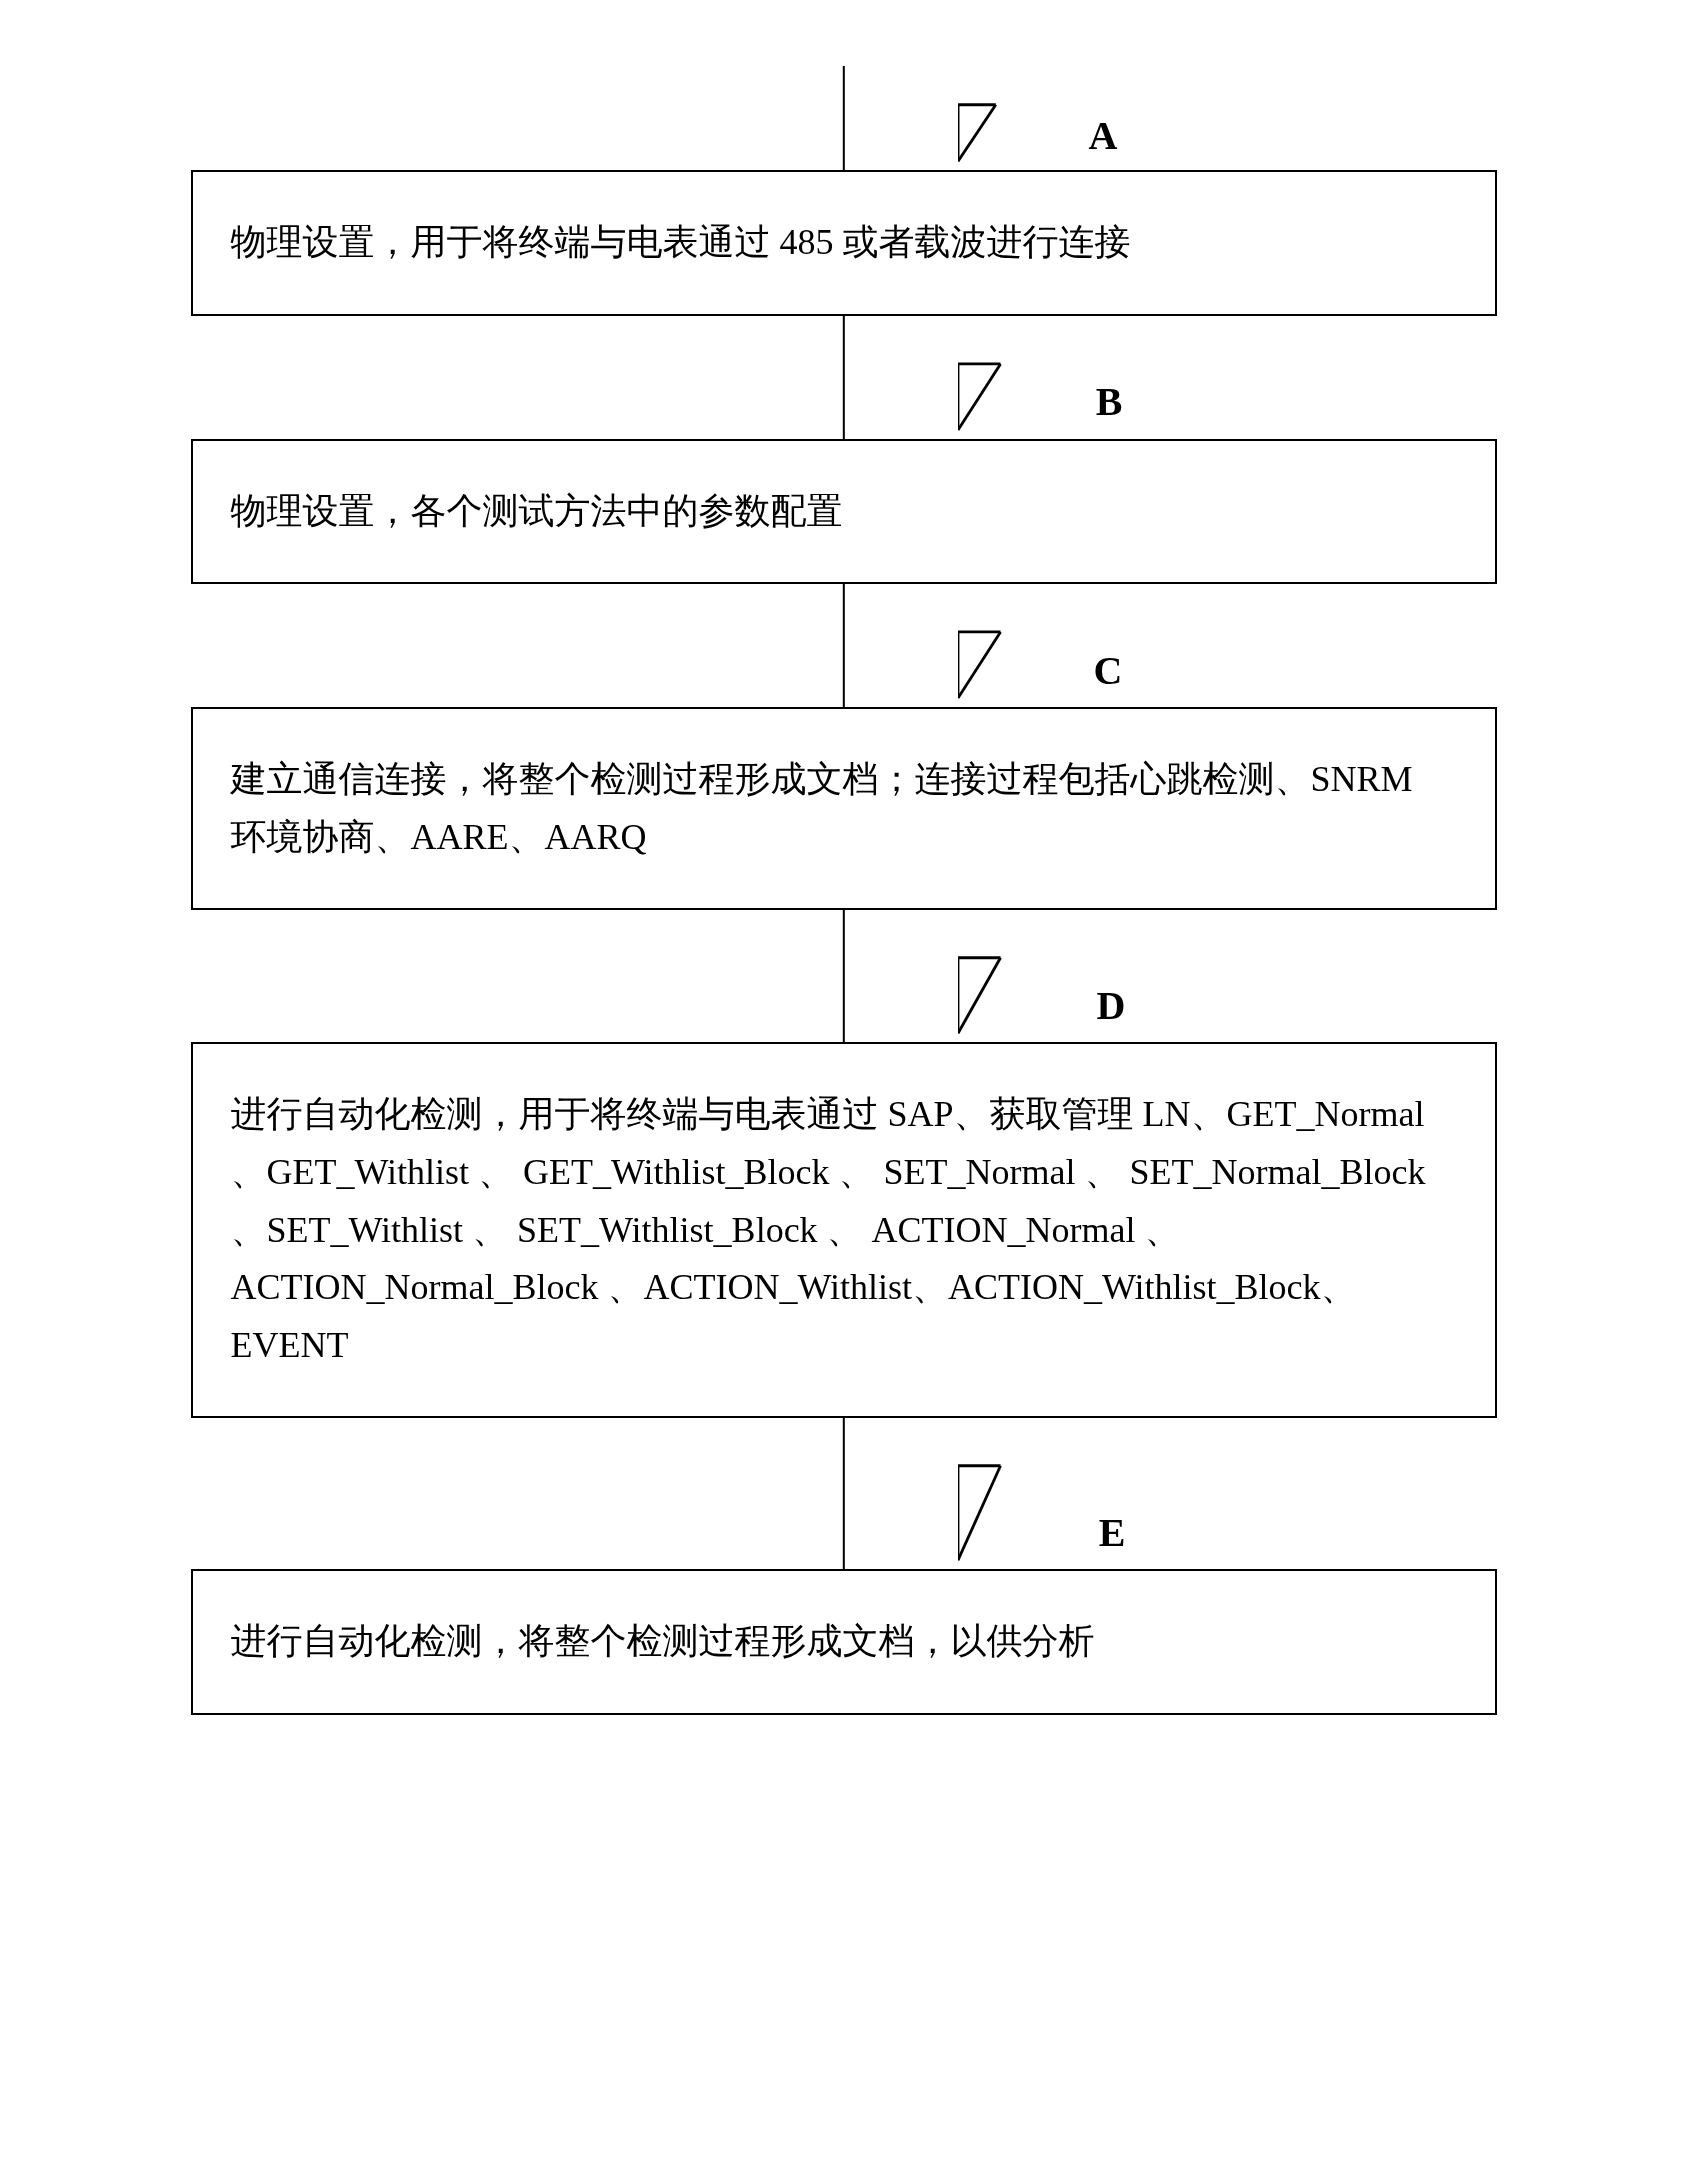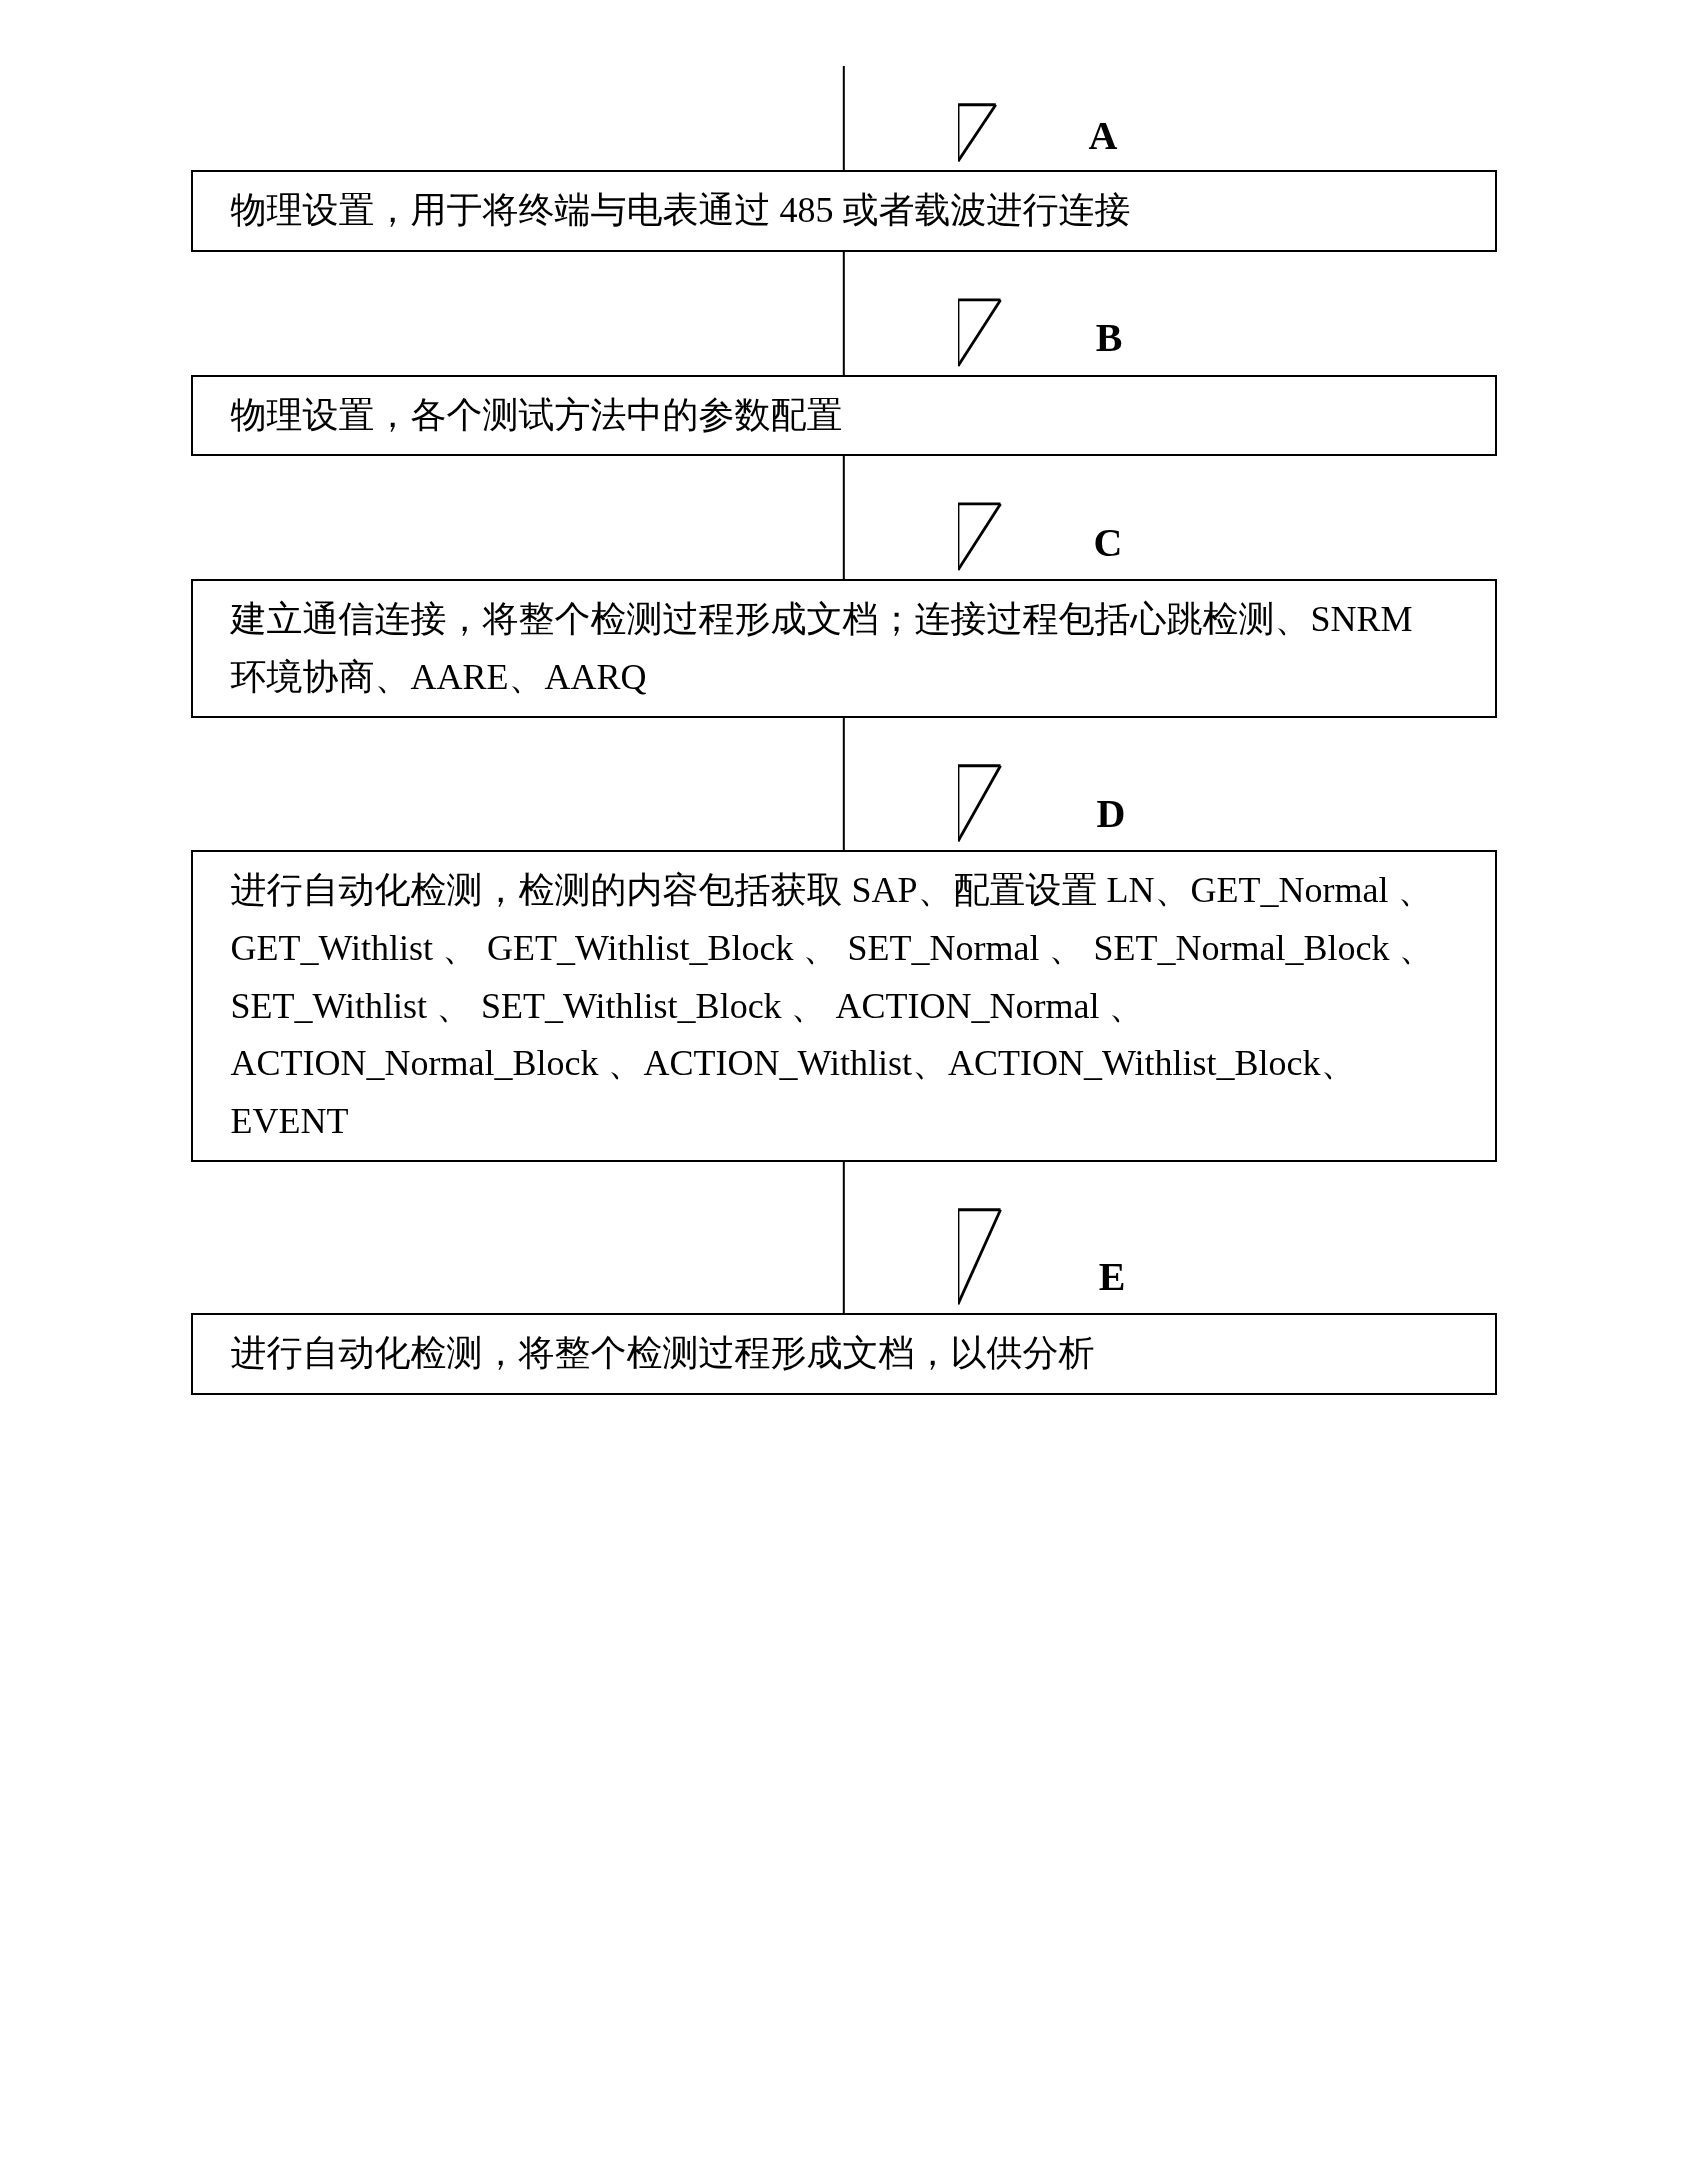--- a/index.html
+++ b/index.html
@@ -24,21 +24,21 @@
       display: flex;
       flex-direction: column;
       align-items: center;
       padding-top: 28px;
     }
 
     
     .flow-block {
       width: 1306px;
       border: 2.4px solid #000;
-      padding: 10px 38px;
+      padding: 42px 38px;
       background: #fff;
       position: relative;
     }
 
     .flow-block-text {
       font-size: 36px;
       line-height: 1.6;
       color: #000;
       font-weight: 400;
     }
@@ -132,21 +132,21 @@
       <svg width="85" height="85" viewBox="0 0 90 90">
         <line x1="0" y1="5" x2="45" y2="5" stroke="#000" stroke-width="3"></line>
         <line x1="0" y1="5" x2="0" y2="85" stroke="#000" stroke-width="3"></line>
         <line x1="45" y1="5" x2="0" y2="85" stroke="#000" stroke-width="3"></line>
       </svg>
     </div>
     <div style="position:absolute; bottom:13.2px; right:calc(50% - 282px); font-size:40px; font-weight:bold; font-family:'Times New Roman',serif;">D</div>
   </div>
 
   <div class="flow-block">
-    <div class="flow-block-text">进行自动化检测，检测的内容包括获取 SAP、配置设置 LN、GET_Normal 、GET_Withlist 、 GET_Withlist_Block 、 SET_Normal 、 SET_Normal_Block 、SET_Withlist 、 SET_Withlist_Block 、 ACTION_Normal 、 ACTION_Normal_Block 、ACTION_Withlist、ACTION_Withlist_Block、EVENT</div>
+    <div class="flow-block-text">进行自动化检测，用于将终端与电表通过 SAP、获取管理 LN、GET_Normal 、GET_Withlist 、 GET_Withlist_Block 、 SET_Normal 、 SET_Normal_Block 、SET_Withlist 、 SET_Withlist_Block 、 ACTION_Normal 、 ACTION_Normal_Block 、ACTION_Withlist、ACTION_Withlist_Block、EVENT</div>
   </div>
 
   <div class="connector" style="height:151px;">
     <div class="connector-line"></div>
     <div style="position:absolute; bottom:0; right:calc(50% - 199px);">
       <svg width="85" height="104" viewBox="0 0 90 110">
         <line x1="0" y1="5" x2="45" y2="5" stroke="#000" stroke-width="3"></line>
         <line x1="0" y1="5" x2="0" y2="105" stroke="#000" stroke-width="3"></line>
         <line x1="45" y1="5" x2="0" y2="105" stroke="#000" stroke-width="3"></line>
       </svg>

